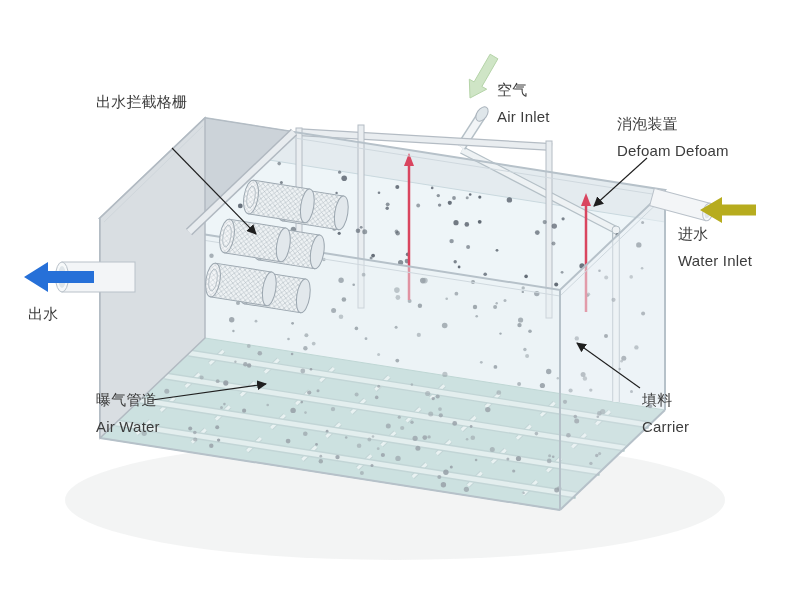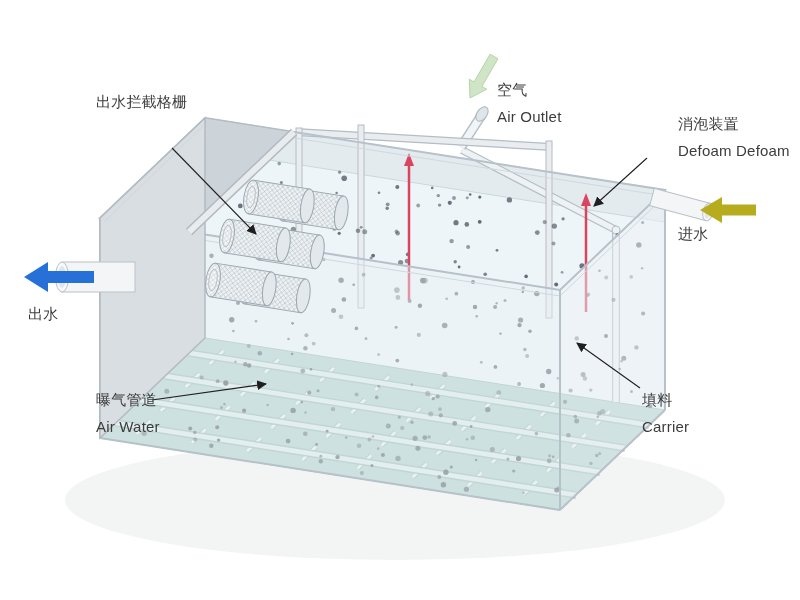--- a/index.html
+++ b/index.html
@@ -478,28 +478,29 @@
     <line x1="640" y1="388" x2="577" y2="343" marker-end="url(#ah)" stroke="#1f1f1f"></line>
     <line x1="647" y1="158" x2="594" y2="206" marker-end="url(#ah)" stroke="#1f1f1f"></line>
   </g>
 </svg>
 
 <div class="label" style="left:96px;top:88px">
   <span>出水拦截格栅</span>
 </div>
 <div class="label" style="left:497px;top:76px">
   <span>空气</span>
-  <span>Air Outlet</span>
-</div>
-<div class="label" style="left:678px;top:110px">
+  <span>Air Inlet</span>
+</div>
+<div class="label" style="left:617px;top:110px">
   <span>消泡装置</span>
   <span>Defoam Defoam</span>
 </div>
 <div class="label" style="left:678px;top:220px">
   <span>进水</span>
+  <span>Water Inlet</span>
 </div>
 <div class="label" style="left:28px;top:300px">
   <span>出水</span>
 </div>
 <div class="label" style="left:96px;top:386px">
   <span>曝气管道</span>
   <span>Air Water</span>
 </div>
 <div class="label" style="left:642px;top:386px">
   <span>填料</span>

